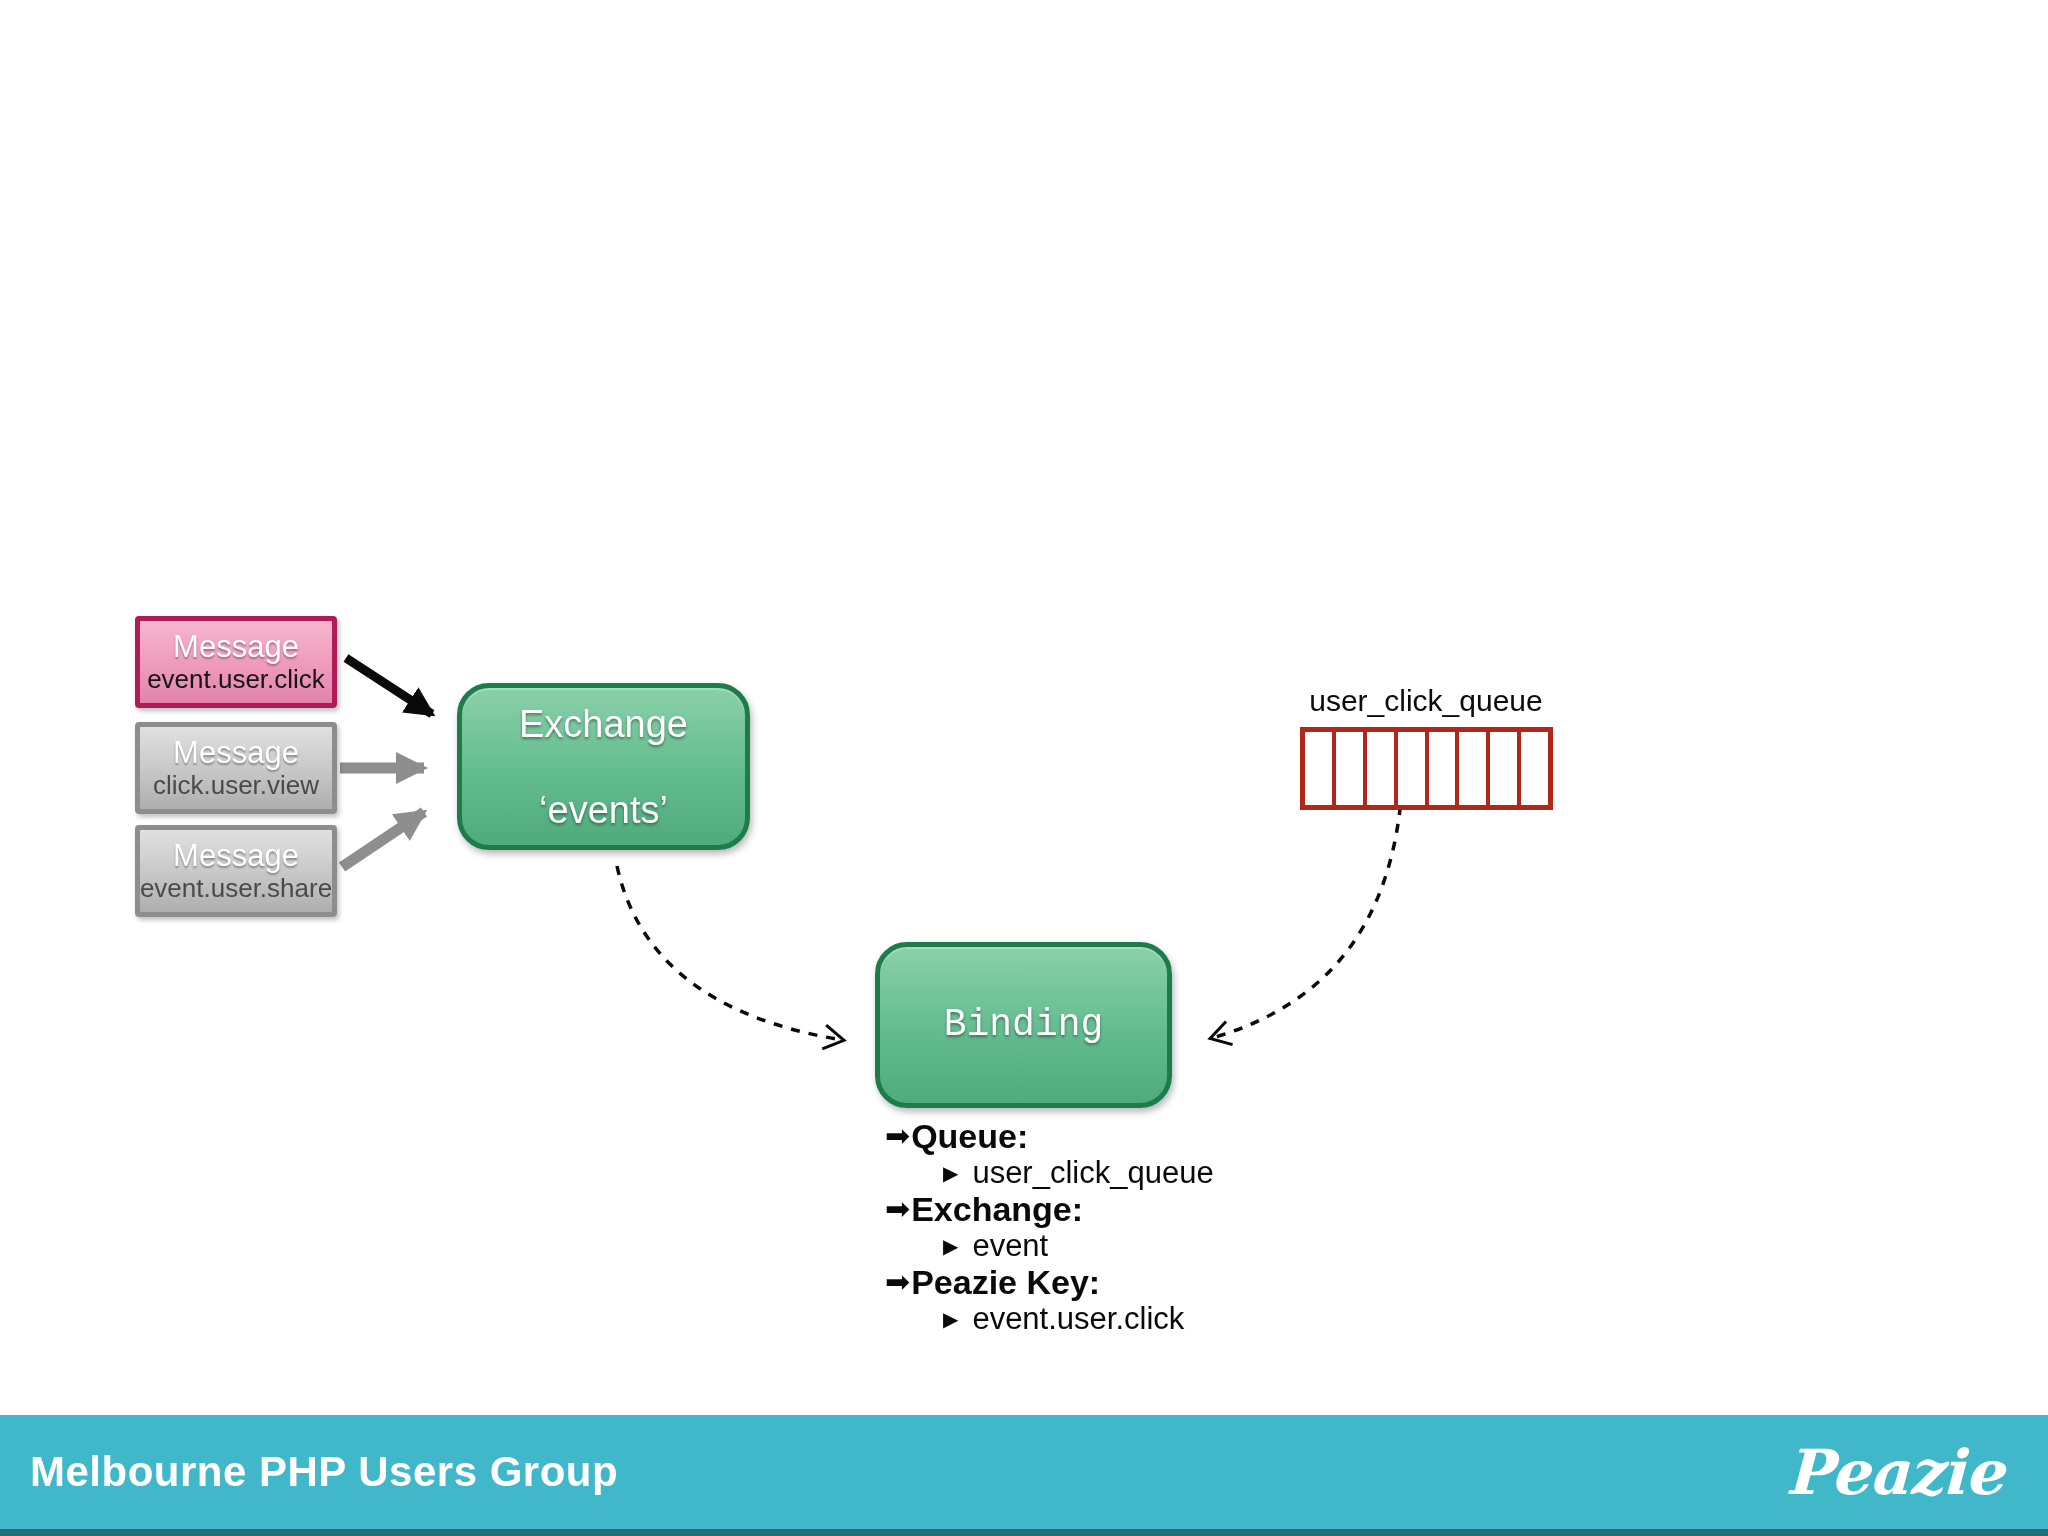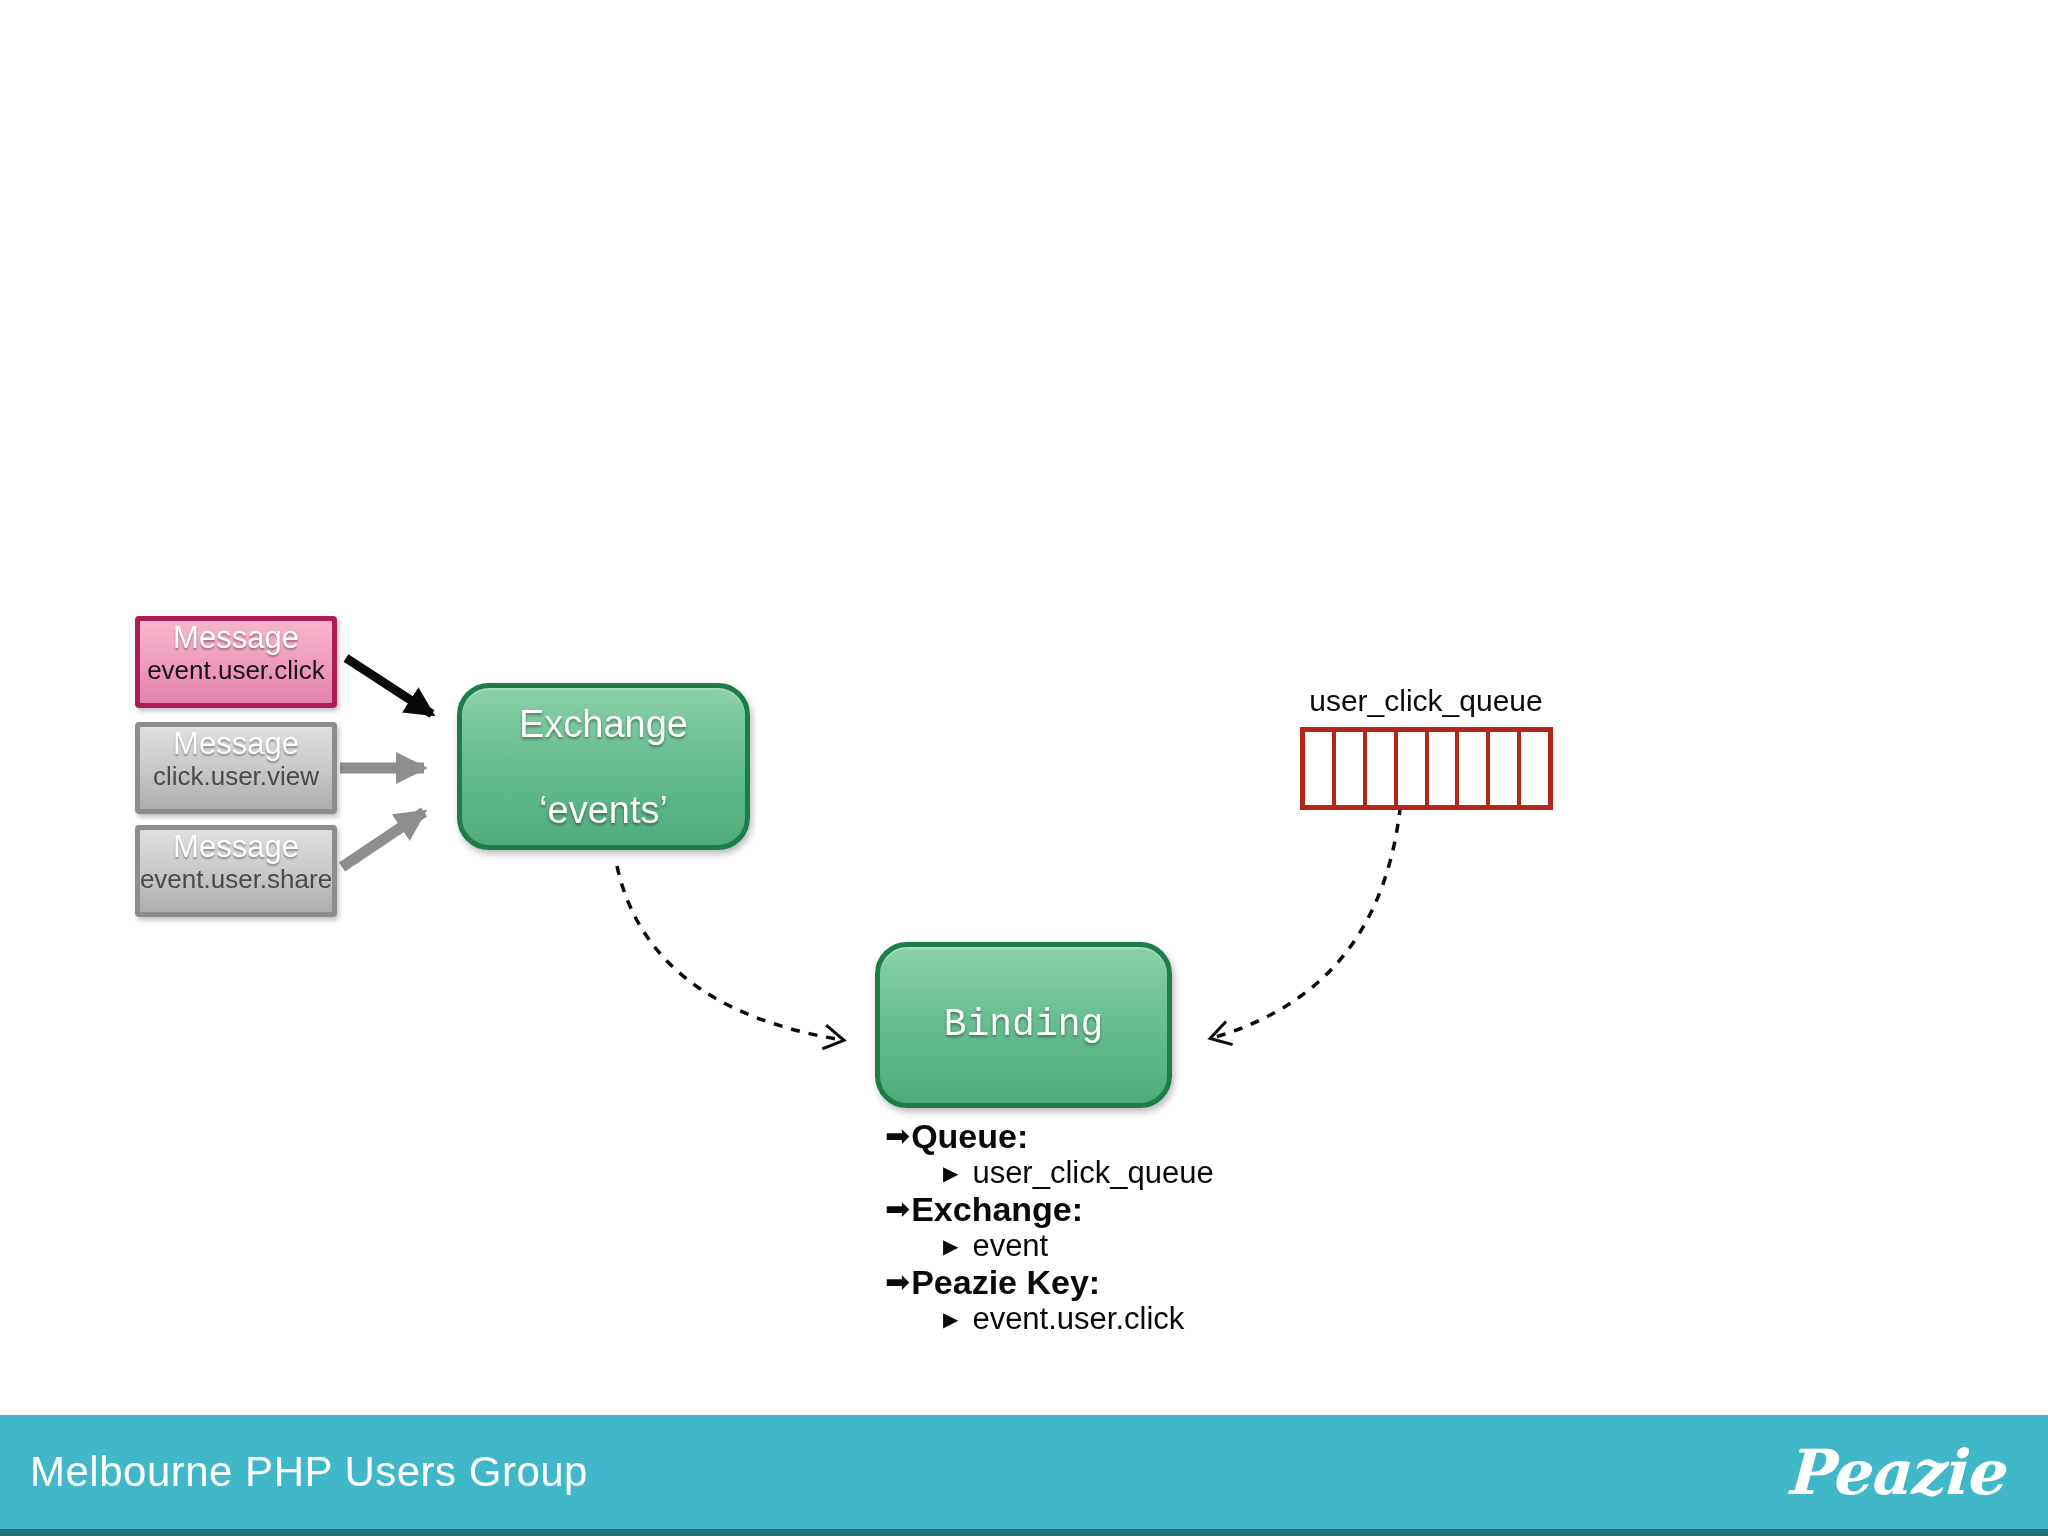--- a/index.html
+++ b/index.html
@@ -19,21 +19,21 @@
     letter-spacing:-4px;
     color:#0b0b0b;
     line-height:1.1;
     margin:0;
   }
   
   .msg{
     position:absolute;left:135px;width:202px;height:92px;
     box-sizing:border-box;
     border-radius:4px;
-    display:flex;flex-direction:column;justify-content:flex-start;align-items:center;
+    display:flex;flex-direction:column;justify-content:center;align-items:center;
     box-shadow:2px 3px 5px rgba(0,0,0,0.25);
   }
   .msg .msg-title{
     font-size:31px;color:#ffffff;
     text-shadow:0 2px 2px rgba(0,0,0,0.35);
     line-height:34px;
   }
   .msg .msg-sub{font-size:26px;line-height:30px;}
   .msg.pink{
     top:616px;
@@ -106,21 +106,21 @@
   
   .footer{
     position:absolute;left:0;right:0;bottom:0;height:121px;
     background:#41b7ca;
     border-bottom:7px solid #20707a;
     box-sizing:border-box;
     display:flex;align-items:center;justify-content:space-between;
     padding:0 40px 0 30px;
   }
   .footer .footer-left{
-    color:#ffffff;font-size:42px;letter-spacing:0.5px;
+    color:#ffffff;font-size:42px;letter-spacing:0.5px;font-weight:bold;
   }
   .footer .footer-logo{
     color:#ffffff;
     font-family:"DejaVu Serif", serif;
     font-style:italic;font-weight:bold;
     font-size:62px;
     letter-spacing:-1px;
     transform:skewX(-4deg);
   }
 </style>

